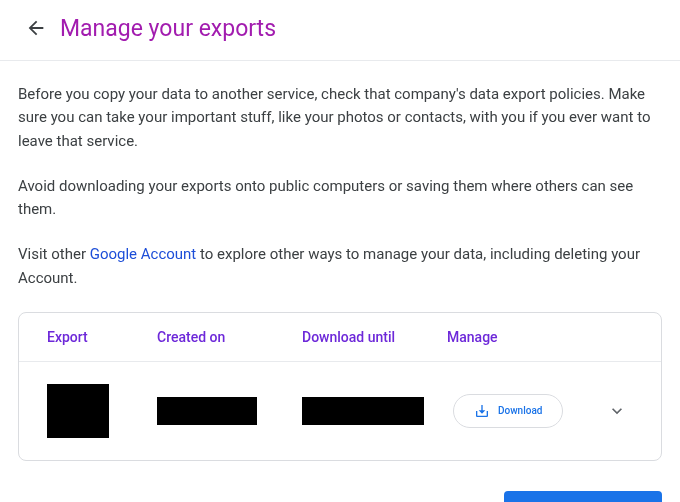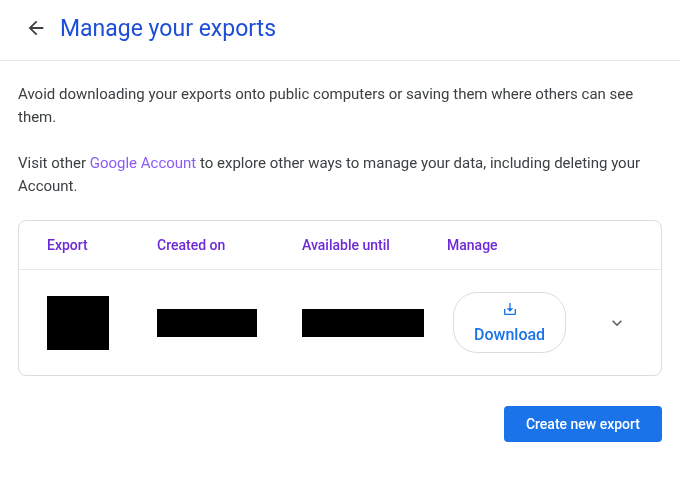--- a/index.html
+++ b/index.html
@@ -29,33 +29,33 @@
       margin-right: 4px;
     }
     .back-btn svg {
       width: 22px;
       height: 22px;
       fill: #3c4043;
     }
     .header h1 {
       font-size: 23px;
       font-weight: 400;
-      color: #1d4ed8;
+      color: #a21caf;
     }
     .content {
       padding: 22px 18px 16px 18px;
     }
     .para {
       font-size: 15px;
       line-height: 1.55;
       color: #3c4043;
       margin-bottom: 22px;
     }
     .link {
-      color: #8b5cf6;
+      color: #1d4ed8;
       text-decoration: none;
       cursor: pointer;
     }
     .table-card {
       border: 1px solid #dadce0;
       border-radius: 8px;
       margin-top: 8px;
       overflow: hidden;
     }
     .table-header {
@@ -82,26 +82,25 @@
     .redact-created { width: 100px; height: 28px; }
     .redact-avail { width: 122px; height: 28px; }
     .download-btn {
       display: inline-flex;
       align-items: center;
       gap: 8px;
       border: 1px solid #dadce0;
       border-radius: 24px;
       padding: 8px 20px;
       color: #1a73e8;
-      font-size: 16px;
+      font-size: 10px;
       font-weight: 500;
       background: #fff;
       cursor: pointer;
       margin-left: 6px;
-      flex-direction: column;
     }
     .download-btn svg {
       width: 16px;
       height: 16px;
       fill: #1a73e8;
     }
     .expand-btn {
       width: 32px;
       height: 32px;
       display: flex;
@@ -137,30 +136,31 @@
 <div class="header">
   <div class="back-btn">
     <svg viewBox="0 0 24 24">
         <path d="M20 11H7.83l5.59-5.59L12 4l-8 8 8 8 1.41-1.41L7.83 13H20v-2z"></path>
       </svg>
   </div>
   <h1>Manage your exports</h1>
 </div>
 
 <div class="content">
+  <p class="para">Before you copy your data to another service, check that company's data export policies. Make sure you can take your important stuff, like your photos or contacts, with you if you ever want to leave that service.</p>
   <p class="para">Avoid downloading your exports onto public computers or saving them where others can see them.</p>
   <p class="para">
     <span>Visit other </span><a class="link">Google Account</a><span> to explore other ways to manage your data, including deleting your Account.</span>
   </p>
 
   <div class="table-card">
     <div class="table-header">
       <div class="col-export">Export</div>
       <div class="col-created">Created on</div>
-      <div class="col-avail">Available until</div>
+      <div class="col-avail">Download until</div>
       <div class="col-details">Manage</div>
     </div>
     <div class="table-row">
       <div class="col-export">
         <div class="redact redact-export"></div>
       </div>
       <div class="col-created">
         <div class="redact redact-created"></div>
       </div>
       <div class="col-avail">

